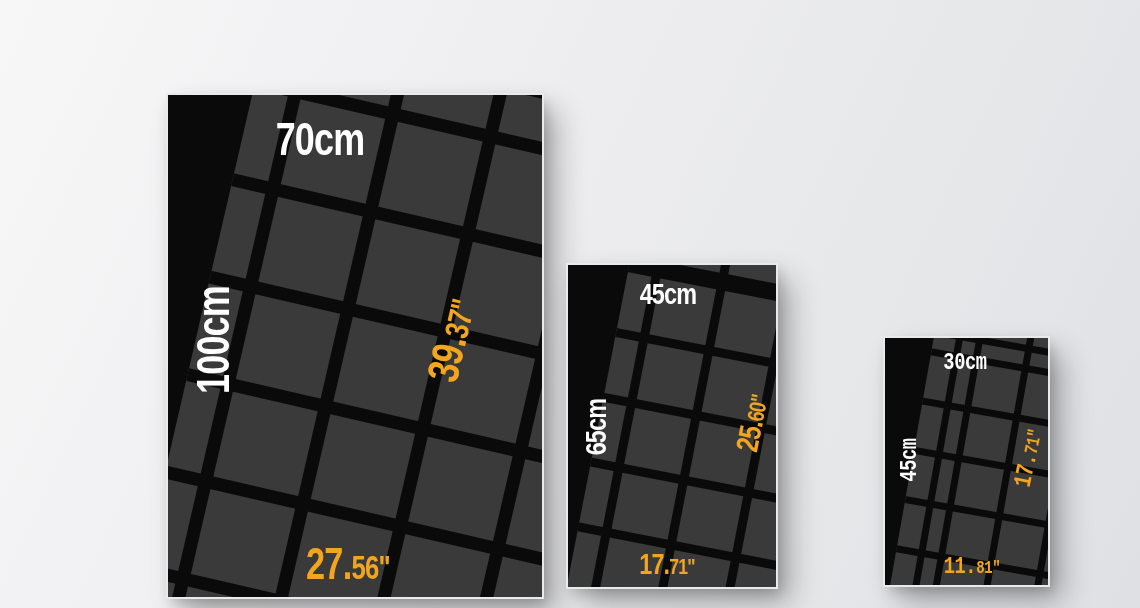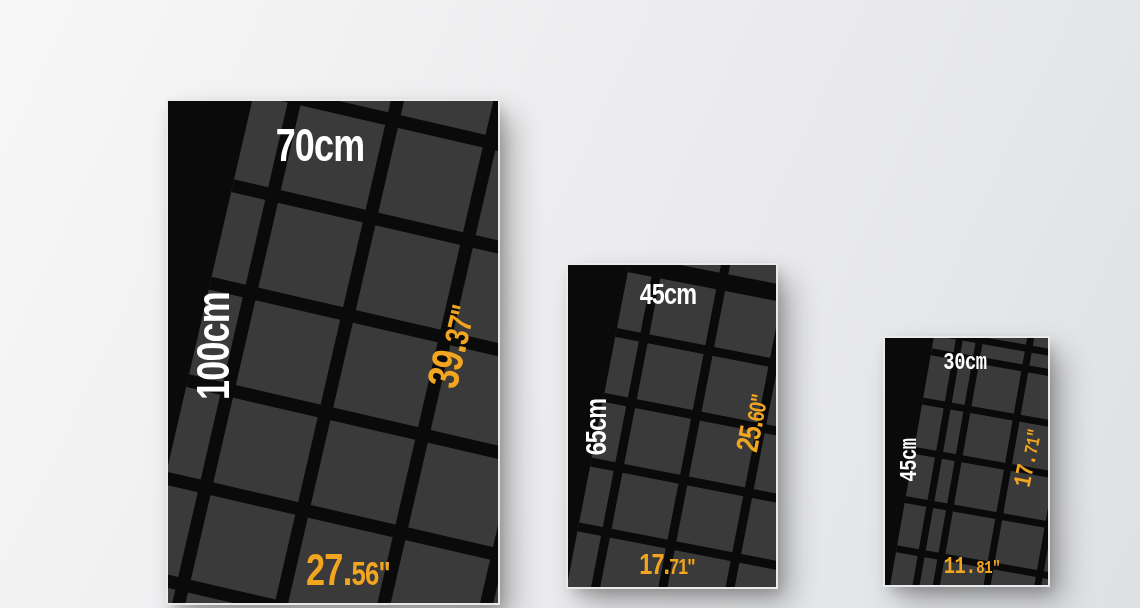--- a/index.html
+++ b/index.html
@@ -22,21 +22,21 @@
   }
   .lbl {
     position:absolute; font-weight:bold; white-space:nowrap; color:#ffffff;
     letter-spacing:-1px; line-height:1;
     transform:translate(-50%,-50%) scaleX(0.78);
   }
   .lbl .sm { font-size:0.75em; }
   .orange { color:#F2A51F; }
 
   
-  #poster-large { left:168px; top:101px; width:330px; height:502px; }
+  #poster-large { left:168px; top:95px; width:374px; height:502px; }
   #poster-large .reflection {
     left:98px; top:-60px; width:480px; height:700px; transform:rotate(13deg);
     background-image:
       repeating-linear-gradient(90deg,#0a0a0a 0 13px,transparent 13px 100px),
       repeating-linear-gradient(0deg,#0a0a0a 0 13px,transparent 13px 100px);
     background-position:35px 0,0 55px;
   }
   #poster-large .top-cm  { left:152px; top:44px;  font-size:46px; }
   #poster-large .side-cm { left:45px;  top:245px; font-size:46px;
       transform:translate(-50%,-50%) rotate(-90deg) scaleX(0.78); }

